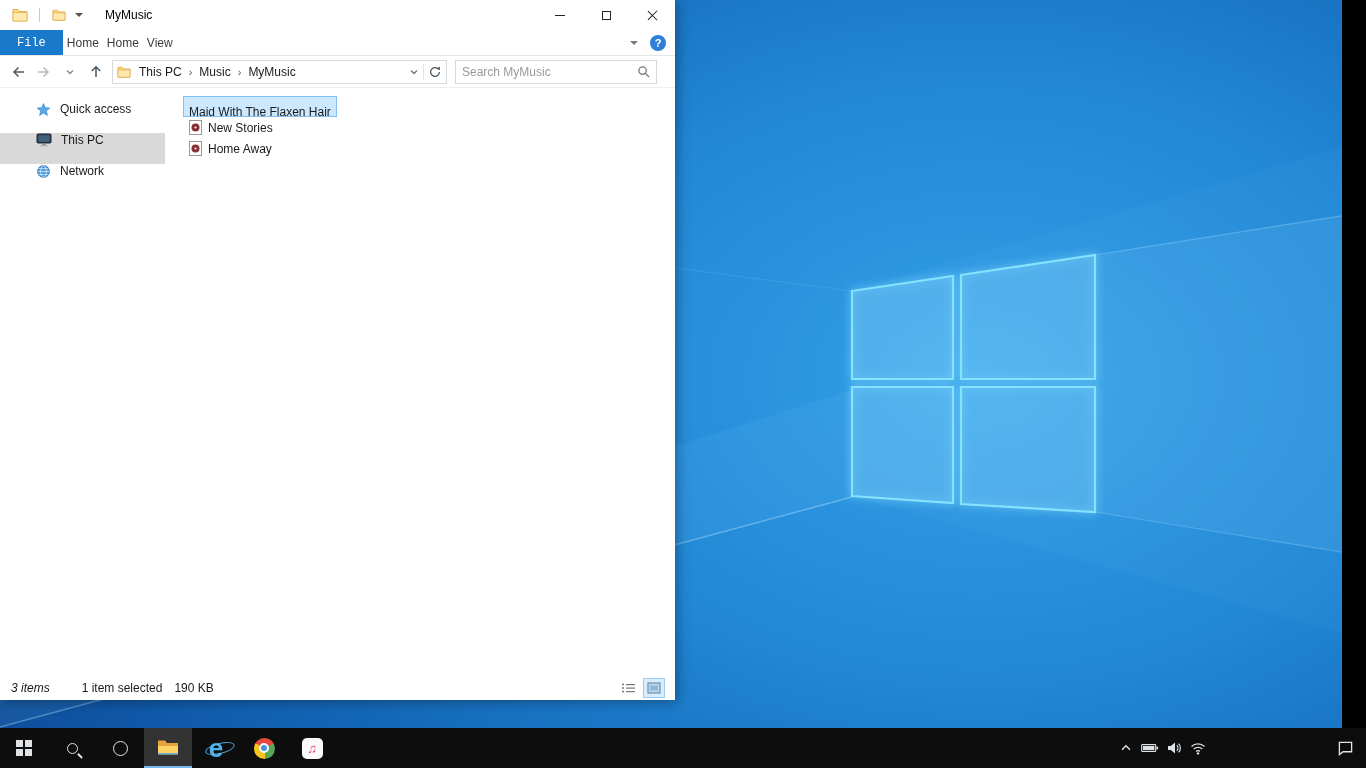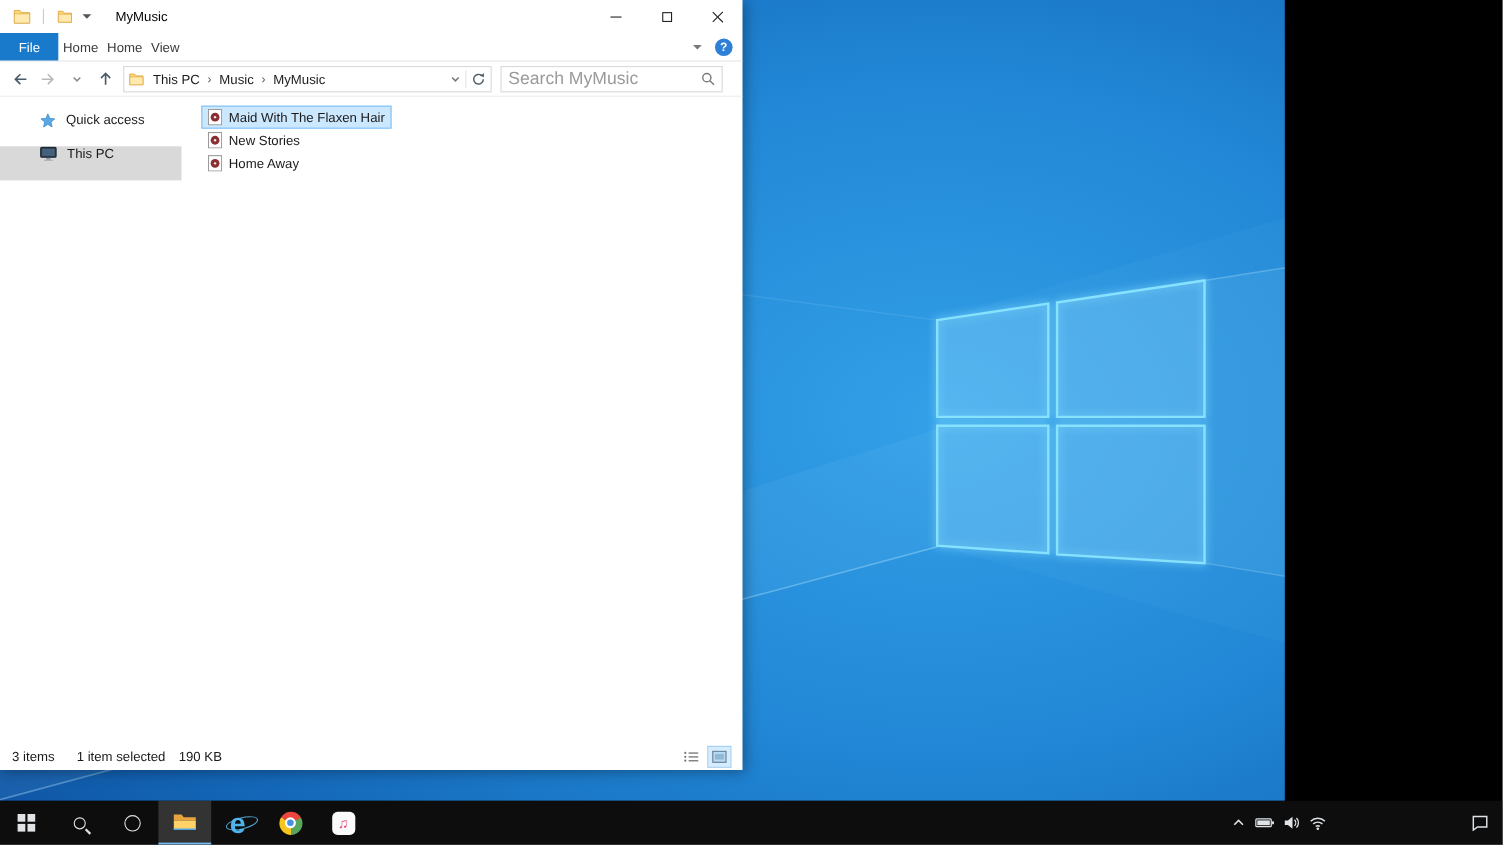--- a/index.html
+++ b/index.html
@@ -1,21 +1,21 @@
 <!DOCTYPE html>
 <html style="--accent: #1979ca; --selection-fill: #cce8ff; --selection-border: #7fc1f7; --sidebar-selected: #d9d9d9; --taskbar: #0d0d0d;"><head>
 <meta charset="utf-8">
 <style>
   * { margin:0; padding:0; box-sizing:border-box; }
   body { font-family:"Liberation Sans", sans-serif; font-size:12px; color:#1a1a1a; }
   .screen { position:relative; width:1366px; height:768px; overflow:hidden; background:#000; }
 
   
   .desktop {
-    position:absolute; left:0; top:0; width:1168px; height:728px; overflow:hidden;
+    position:absolute; left:0; top:0; width:1342px; height:728px; overflow:hidden;
     background: radial-gradient(1150px 800px at 73% 52%,
       #33a0e8 0%, #2187d6 38%, #1467b8 68%, #0f55a4 88%, #0d4c98 100%);
   }
   .wallpaper-svg { position:absolute; left:0; top:0; }
 
   
   .explorer {
     position:absolute; left:0; top:0; width:675px; height:700px;
     background:#fff; display:flex; flex-direction:column;
     box-shadow:2px 2px 12px rgba(0,0,0,.35);
@@ -34,50 +34,50 @@
   .glyph-close { position:relative; width:11px; height:11px; }
   .glyph-close::before, .glyph-close::after {
     content:""; position:absolute; left:5px; top:-1px; width:1.4px; height:13px; background:#222;
   }
   .glyph-close::before { transform:rotate(45deg); }
   .glyph-close::after { transform:rotate(-45deg); }
 
   
   .ribbon { height:26px; display:flex; align-items:stretch; border-bottom:1px solid #e6e6e6; flex:0 0 auto; }
   .tab { display:flex; align-items:center; padding:0 4px; color:#3b3b3b; }
-  .tab-file { background:var(--accent,#1979ca); color:#fff; padding:0 17px; }
+  .tab-file { background:var(--accent,#1979ca); color:#fff; padding:0 17px;font-family:Liberation Mono, monospace; }
   .ribbon-right { margin-left:auto; display:flex; align-items:center; gap:12px; padding-right:9px; }
   .ribbon-chev { width:0; height:0; border-left:4px solid transparent; border-right:4px solid transparent; border-top:4px solid #777; }
   .help-circle { width:16px; height:16px; border-radius:50%; background:#2d7fd8; color:#fff;
     display:flex; align-items:center; justify-content:center; font-size:11px; font-weight:bold; }
 
   
   .addressbar { height:32px; display:flex; align-items:center; padding:0 8px; gap:6px; border-bottom:1px solid #efefef; flex:0 0 auto; }
   .nav-btn { display:flex; align-items:center; justify-content:center; width:20px; height:22px; }
   .addr-box { width:335px; height:24px; border:1px solid #d9d9d9; display:flex; align-items:center; padding:0 4px; }
   .crumb { padding:0 5px; white-space:nowrap; }
   .crumb-sep { color:#555; padding:0 2px; font-size:11px; }
   .addr-right { margin-left:auto; display:flex; align-items:center; gap:4px; }
   .addr-divider { width:1px; height:16px; background:#e3e3e3; }
   .search-box { width:202px; height:24px; border:1px solid #d9d9d9; display:flex; align-items:center; padding:0 6px; margin-left:2px; }
-  .search-box input { flex:1; border:none; outline:none; font-family:"Liberation Sans",sans-serif; font-size:16px; color:#333; min-width:0; }
+  .search-box input { flex:1; border:none; outline:none; font-family:"Liberation Sans",sans-serif; font-size:12px; color:#333; min-width:0; }
   .search-box input::placeholder { color:#9a9a9a; }
 
   
   .win-body { flex:1; display:flex; overflow:hidden; }
   .sidebar { width:165px; padding-top:14px; flex:0 0 auto; }
   .side-item { height:31px; display:flex; align-items:flex-start; gap:9px; padding-left:36px; cursor:default; }
   .side-item.selected { background:var(--sidebar-selected,#d9d9d9); }
   .filelist { flex:1; padding:8px 0 0 18px; }
   .file-row { display:flex; width:max-content; align-items:center; gap:6px; padding:2px 5px; border:1px solid transparent; height:21px; }
-  .file-row.selected { background:var(--selection-fill,#cce8ff); border-color:var(--selection-border,#7fc1f7); }
+  .file-row.selected { background:var(--selection-fill,#cce8ff); border-color:var(--selection-border,#7fc1f7);flex-direction:column; }
 
   
   .statusbar { height:24px; display:flex; align-items:center; padding:0 11px; flex:0 0 auto; }
-  .status-count { margin-right:20px; }
+  .status-count { margin-right:32px;font-style:italic; }
   .status-selected { margin-right:12px; }
   .status-views { margin-left:auto; display:flex; gap:6px; align-items:center; }
   .view-btn { width:20px; height:18px; display:flex; align-items:center; justify-content:center; }
   .view-btn.active { background:#d6ecff; outline:1px solid #9ecdf0; }
 
   
   .taskbar { position:absolute; left:0; bottom:0; width:1366px; height:40px;
     background:var(--taskbar,#0d0d0d); display:flex; align-items:stretch; }
   .tb-btn { width:48px; display:flex; align-items:center; justify-content:center; position:relative; }
   .tb-btn.active { background:rgba(255,255,255,.16); border-bottom:2px solid #76b9ed; }
@@ -247,20 +247,29 @@
           <div class="side-item selected">
             <svg width="16" height="14" viewBox="0 0 16 14">
                 <rect x="1" y="1" width="14" height="9" rx="1" fill="#2b3a4a" stroke="#1d2733"></rect>
                 <rect x="2.2" y="2.2" width="11.6" height="6.6" fill="#44607c"></rect>
                 <rect x="6" y="10.6" width="4" height="1.6" fill="#8a94a0"></rect>
                 <rect x="4" y="12.2" width="8" height="1.1" fill="#aab2bb"></rect>
               </svg>
             <span>This PC</span>
           </div>
 
+          <div class="side-item">
+            <svg width="15" height="15" viewBox="0 0 16 16">
+                <circle cx="8" cy="8" r="6.3" fill="#4f9ede" stroke="#2f6ea8" stroke-width="0.9"></circle>
+                <ellipse cx="8" cy="8" rx="3" ry="6.3" fill="none" stroke="#dcecf8" stroke-width="0.8"></ellipse>
+                <line x1="1.7" y1="8" x2="14.3" y2="8" stroke="#dcecf8" stroke-width="0.8"></line>
+                <path d="M2.6 4.8h10.8M2.6 11.2h10.8" stroke="#dcecf8" stroke-width="0.7"></path>
+              </svg>
+            <span>Network</span>
+          </div>
         </div>
 
         <div class="filelist">
           <div class="file-row selected">
             <svg width="13" height="15" viewBox="0 0 13 15">
                 <rect x="0.5" y="0.5" width="12" height="14" fill="#fff" stroke="#9a9a9a"></rect>
                 <circle cx="6.5" cy="7.5" r="4" fill="#8c2f33"></circle>
                 <circle cx="6.5" cy="7.5" r="1.1" fill="#eee"></circle>
               </svg>
             <span>Maid With The Flaxen Hair</span>

